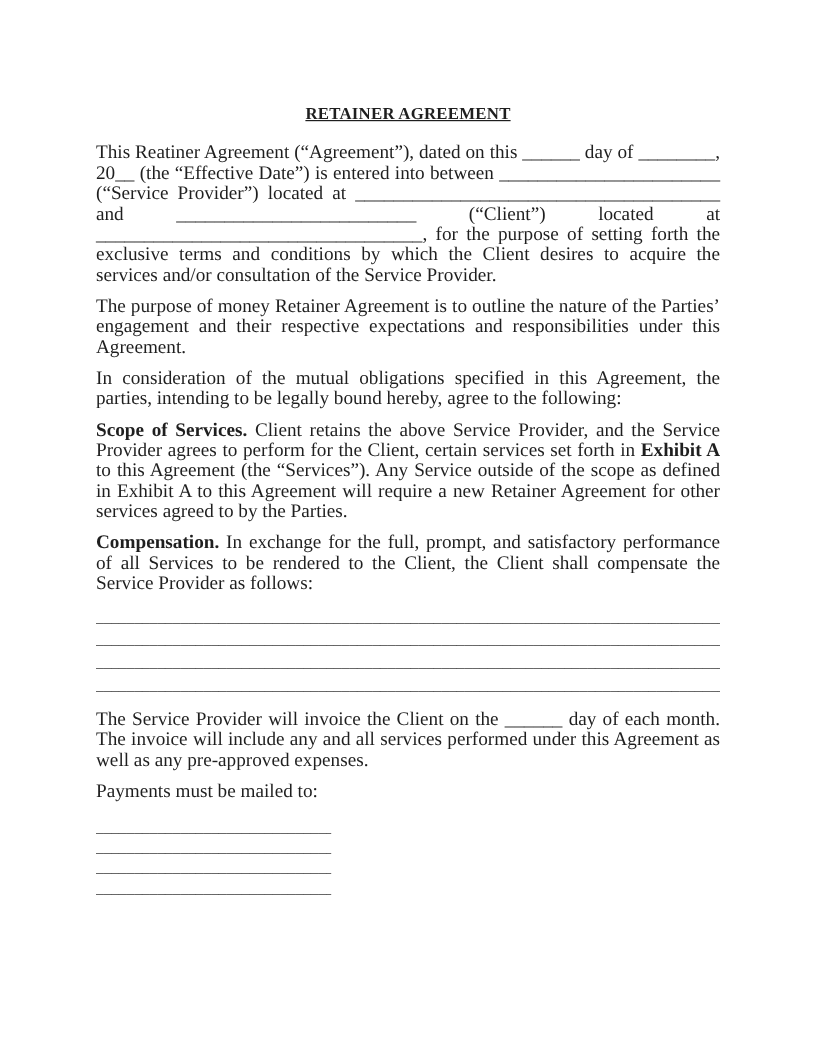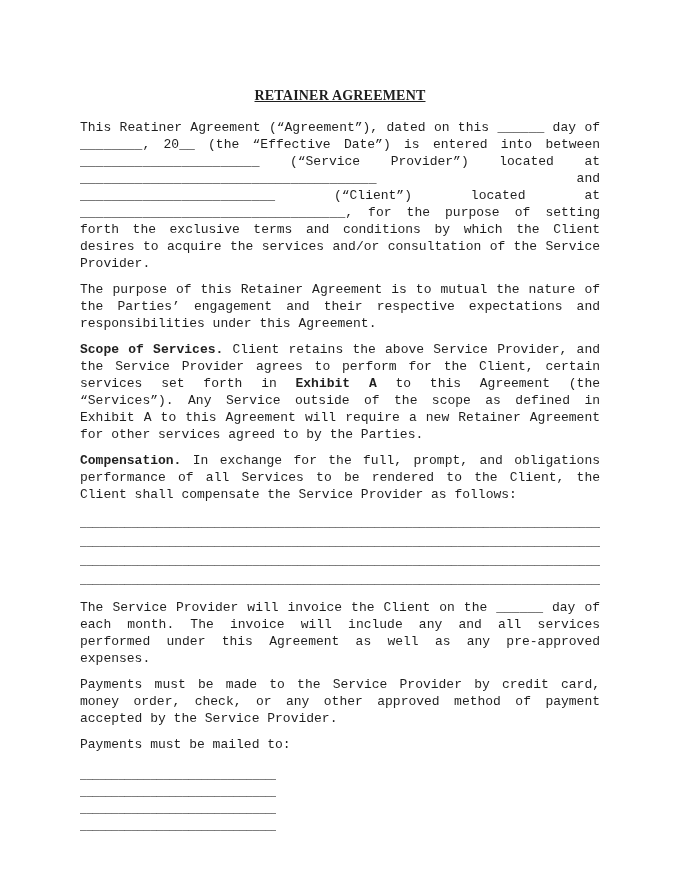--- a/index.html
+++ b/index.html
@@ -23,25 +23,24 @@
   }
   .title {
     font-size: 14px;
     font-weight: bold;
     text-align: center;
     text-decoration: underline;
     letter-spacing: 0.2px;
     margin: 0 0 15px 0;
   }
   .para {
-    font-size: 13px;
+    font-size: 16px;
     line-height: 17px;
     text-align: justify;
     margin: 0 0 9px 0;
-    font-family: Liberation Mono, monospace;
   }
   .b { font-weight: bold; margin-top: 24px; }
   .fill-block {
     margin: 10px 0 10px 0;
   }
   .fill-line {
     font-size: 12.8px;
     line-height: 19px;
     height: 19px;
     white-space: nowrap;
@@ -60,38 +59,38 @@
 </style>
 </head>
 <body>
 
 <div class="page">
 
   <h1 class="title">RETAINER AGREEMENT</h1>
 
   <p class="para"><span>This Reatiner Agreement (“Agreement”), dated on this ______ day of ________, 20__ (the “Effective Date”) is entered into between _______________________ (“Service Provider”) located at ______________________________________ and _________________________ (“Client”) located at __________________________________,  for the purpose of setting forth the exclusive terms and conditions by which the Client desires to acquire the services and/or consultation of the Service Provider.</span></p>
 
-  <p class="para"><span>The purpose of this Retainer Agreement is to mutual the nature of the Parties’ engagement and their respective expectations and responsibilities under this Agreement.</span></p>
+  <p class="para"><span>The purpose of money Retainer Agreement is to outline the nature of the Parties’ engagement and their respective expectations and responsibilities under this Agreement.</span></p>
 
+  <p class="para"><span>In consideration of the mutual obligations specified in this Agreement, the parties, intending to be legally bound hereby, agree to the following:</span></p>
 
   <p class="para"><span class="b">Scope of Services.</span><span> Client retains the above Service Provider, and the Service Provider agrees to perform for the Client, certain services set forth in </span><span class="b">Exhibit A</span><span> to this Agreement (the “Services”). Any Service outside of the scope as defined in Exhibit A to this Agreement will require a new Retainer Agreement for other services agreed to by the Parties.</span></p>
 
-  <p class="para"><span class="b">Compensation.</span><span> In exchange for the full, prompt, and obligations performance of all Services to be rendered to the Client, the Client shall compensate the Service Provider as follows:</span></p>
+  <p class="para"><span class="b">Compensation.</span><span> In exchange for the full, prompt, and satisfactory performance of all Services to be rendered to the Client, the Client shall compensate the Service Provider as follows:</span></p>
 
   <div class="fill-block">
     <div class="fill-line">__________________________________________________________________________________________</div>
     <div class="fill-line">__________________________________________________________________________________________</div>
     <div class="fill-line">__________________________________________________________________________________________</div>
     <div class="fill-line">__________________________________________________________________________________________</div>
   </div>
 
   <p class="para"><span>The Service Provider will invoice the Client on the ______ day of each month. The invoice will include any and all services performed under this Agreement as well as any pre-approved expenses.</span></p>
 
 
-  <p class="para"><span>Payments must be made to the Service Provider by credit card, money order, check, or any other approved method of payment accepted by the Service Provider.</span></p>
 
   <p class="para"><span>Payments must be mailed to:</span></p>
 
   <div class="mail-block">
     <div class="fill-line short">__________________________________</div>
     <div class="fill-line short">__________________________________</div>
     <div class="fill-line short">__________________________________</div>
     <div class="fill-line short">__________________________________</div>
   </div>
 

